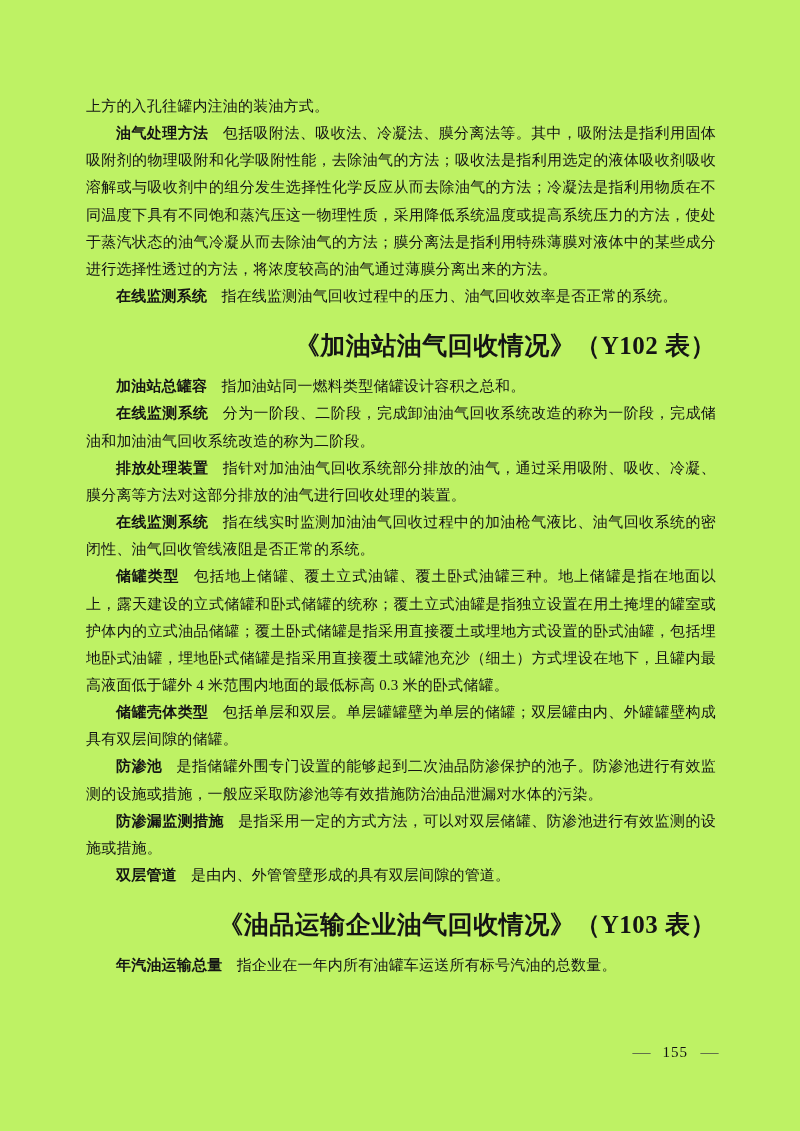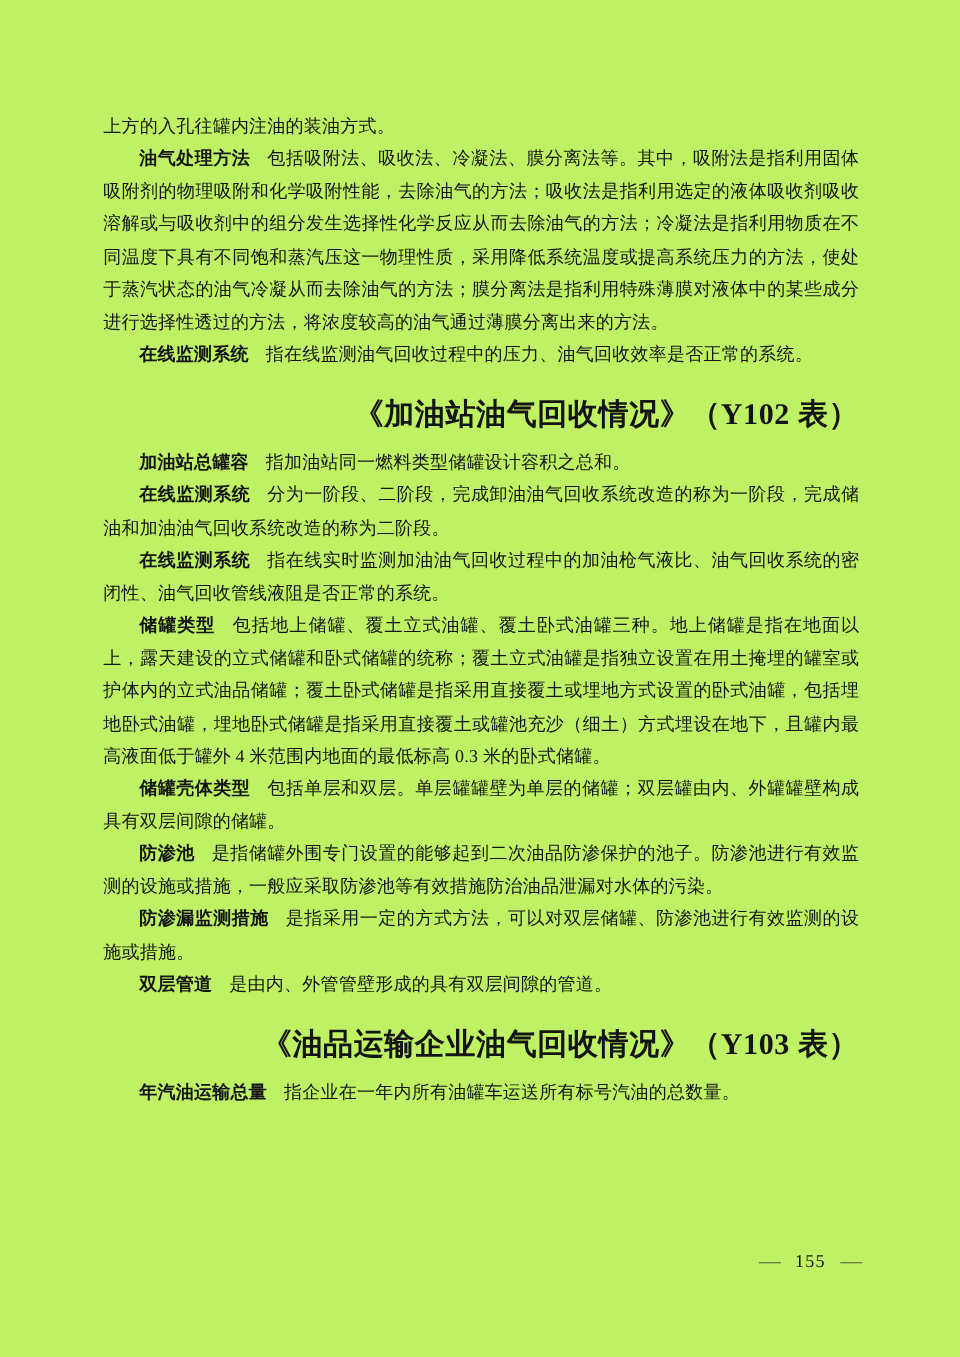--- a/index.html
+++ b/index.html
@@ -77,20 +77,21 @@
     <p class="para"><span class="term">油气处理方法</span><span class="def">包括吸附法、吸收法、冷凝法、膜分离法等。其中，吸附法是指利用固体吸附剂的物理吸附和化学吸附性能，去除油气的方法；吸收法是指利用选定的液体吸收剂吸收溶解或与吸收剂中的组分发生选择性化学反应从而去除油气的方法；冷凝法是指利用物质在不同温度下具有不同饱和蒸汽压这一物理性质，采用降低系统温度或提高系统压力的方法，使处于蒸汽状态的油气冷凝从而去除油气的方法；膜分离法是指利用特殊薄膜对液体中的某些成分进行选择性透过的方法，将浓度较高的油气通过薄膜分离出来的方法。</span></p>
 
     <p class="para"><span class="term">在线监测系统</span><span class="def">指在线监测油气回收过程中的压力、油气回收效率是否正常的系统。</span></p>
 
     <h2 class="section-title">《加油站油气回收情况》（Y102 表）</h2>
 
     <p class="para"><span class="term">加油站总罐容</span><span class="def">指加油站同一燃料类型储罐设计容积之总和。</span></p>
 
     <p class="para"><span class="term">在线监测系统</span><span class="def">分为一阶段、二阶段，完成卸油油气回收系统改造的称为一阶段，完成储油和加油油气回收系统改造的称为二阶段。</span></p>
 
+    <p class="para"><span class="term">排放处理装置</span><span class="def">指针对加油油气回收系统部分排放的油气，通过采用吸附、吸收、冷凝、膜分离等方法对这部分排放的油气进行回收处理的装置。</span></p>
 
     <p class="para"><span class="term">在线监测系统</span><span class="def">指在线实时监测加油油气回收过程中的加油枪气液比、油气回收系统的密闭性、油气回收管线液阻是否正常的系统。</span></p>
 
     <p class="para"><span class="term">储罐类型</span><span class="def">包括地上储罐、覆土立式油罐、覆土卧式油罐三种。地上储罐是指在地面以上，露天建设的立式储罐和卧式储罐的统称；覆土立式油罐是指独立设置在用土掩埋的罐室或护体内的立式油品储罐；覆土卧式储罐是指采用直接覆土或埋地方式设置的卧式油罐，包括埋地卧式油罐，埋地卧式储罐是指采用直接覆土或罐池充沙（细土）方式埋设在地下，且罐内最高液面低于罐外 4 米范围内地面的最低标高 0.3 米的卧式储罐。</span></p>
 
     <p class="para"><span class="term">储罐壳体类型</span><span class="def">包括单层和双层。单层罐罐壁为单层的储罐；双层罐由内、外罐罐壁构成具有双层间隙的储罐。</span></p>
 
     <p class="para"><span class="term">防渗池</span><span class="def">是指储罐外围专门设置的能够起到二次油品防渗保护的池子。防渗池进行有效监测的设施或措施，一般应采取防渗池等有效措施防治油品泄漏对水体的污染。</span></p>
 
     <p class="para"><span class="term">防渗漏监测措施</span><span class="def">是指采用一定的方式方法，可以对双层储罐、防渗池进行有效监测的设施或措施。</span></p>

